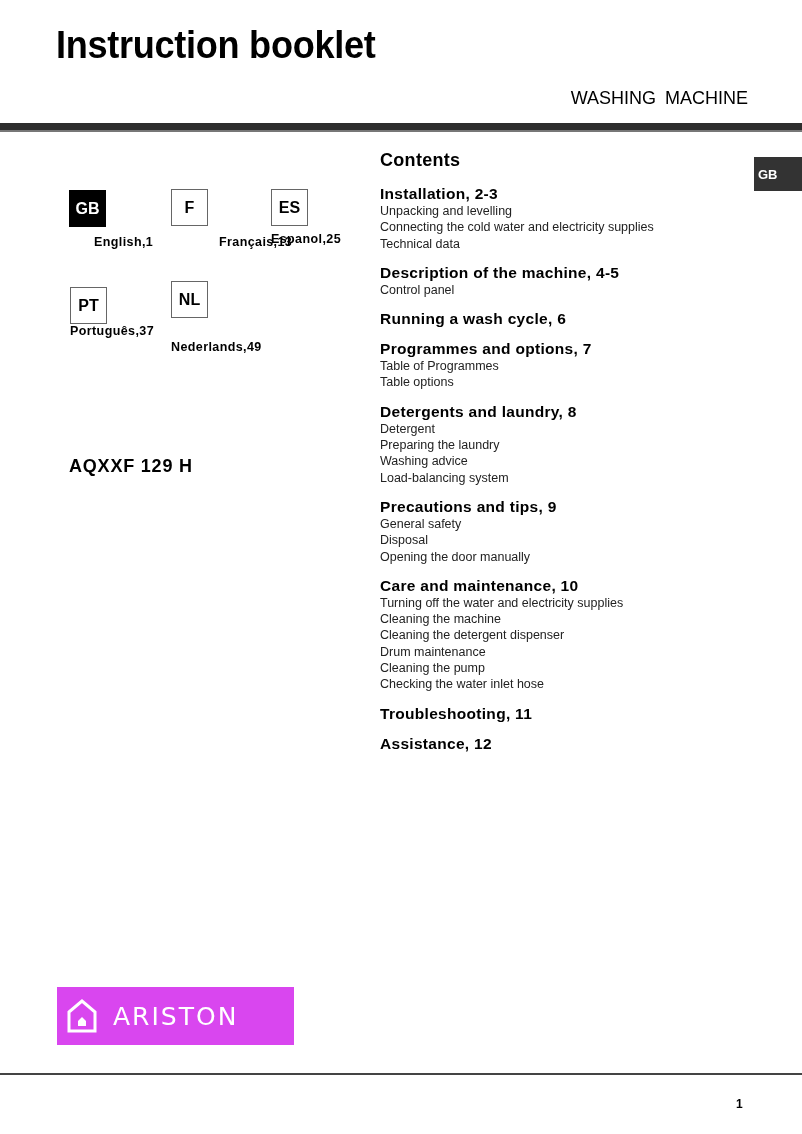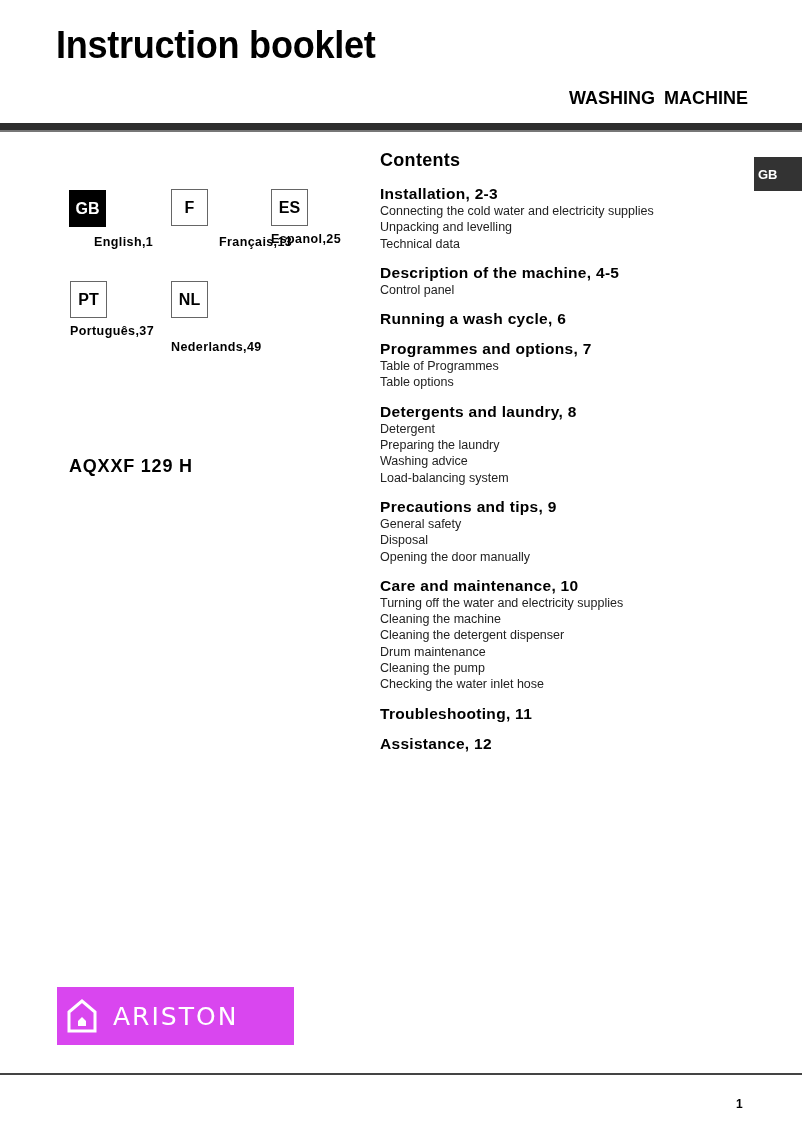--- a/index.html
+++ b/index.html
@@ -6,21 +6,21 @@
     body {
       width: 802px; height: 1134px; position: relative; background: #ffffff;
       font-family: "Liberation Sans", sans-serif; color: #000; overflow: hidden;
     }
     .abs { position: absolute; }
     .title {
       left: 56px; top: 24px; font-size: 38px; font-weight: bold; letter-spacing: -0.3px;
       transform: scaleX(0.95); transform-origin: left;
     }
     .subtitle {
-      right: 54px; top: 88px; font-size: 18px; font-weight: bold; word-spacing: 4px;
+      right: 54px; top: 88px; font-size: 18px; font-weight: normal; word-spacing: 4px;
     }
     .top-bar { left: 0; top: 123px; width: 802px; height: 7px; background: #2e2e2e; border-bottom: 2px solid #777; }
     .bottom-bar { left: 0; top: 1073px; width: 802px; height: 2px; background: #444; }
     .lang-box {
       width: 37px; height: 37px; border: 1px solid #666; background: #fff;
       display: flex; align-items: center; justify-content: center;
       font-weight: bold; font-size: 16px; box-sizing: border-box;
     }
     .lang-box.active { background: #000; color: #fff; border-color: #000; }
     .lang-label { font-size: 12.5px; font-weight: bold; letter-spacing: 0.4px; white-space: nowrap; }
@@ -56,41 +56,41 @@
 <div class="abs lang-box" style="left:171px; top:189px;">
     <span>F</span>
   </div>
 <div class="abs lang-label" style="left:171px; top:235px;padding-left:48px;">Français,13</div>
 
 <div class="abs lang-box" style="left:271px; top:189px;">
     <span>ES</span>
   </div>
 <div class="abs lang-label" style="left:271px; top:232px;">Espanol,25</div>
 
-<div class="abs lang-box" style="left:70px; top:281px;">
+<div class="abs lang-box" style="left:70px; top:287px;">
     <span>PT</span>
   </div>
 <div class="abs lang-label" style="left:70px; top:324px;">Português,37</div>
 
 <div class="abs lang-box" style="left:171px; top:281px;">
     <span>NL</span>
   </div>
 <div class="abs lang-label" style="left:171px; top:340px;">Nederlands,49</div>
 
 <div class="abs model">AQXXF 129 H</div>
 
 <div class="abs side-tab">GB</div>
 
 <div class="abs contents">
   <div class="contents-title">Contents</div>
   <div id="sections">
       <div class="section">
         <div class="section-title">Installation, 2-3</div>
+        <div class="sub-item">Unpacking and levelling</div>
         <div class="sub-item">Connecting the cold water and electricity supplies</div>
-        <div class="sub-item">Unpacking and levelling</div>
         <div class="sub-item">Technical  data</div>
       </div>
       <div class="section">
         <div class="section-title">Description of the machine, 4-5</div>
         <div class="sub-item">Control panel</div>
       </div>
       <div class="section">
         <div class="section-title">Running a wash cycle, 6</div>
       </div>
       <div class="section">

